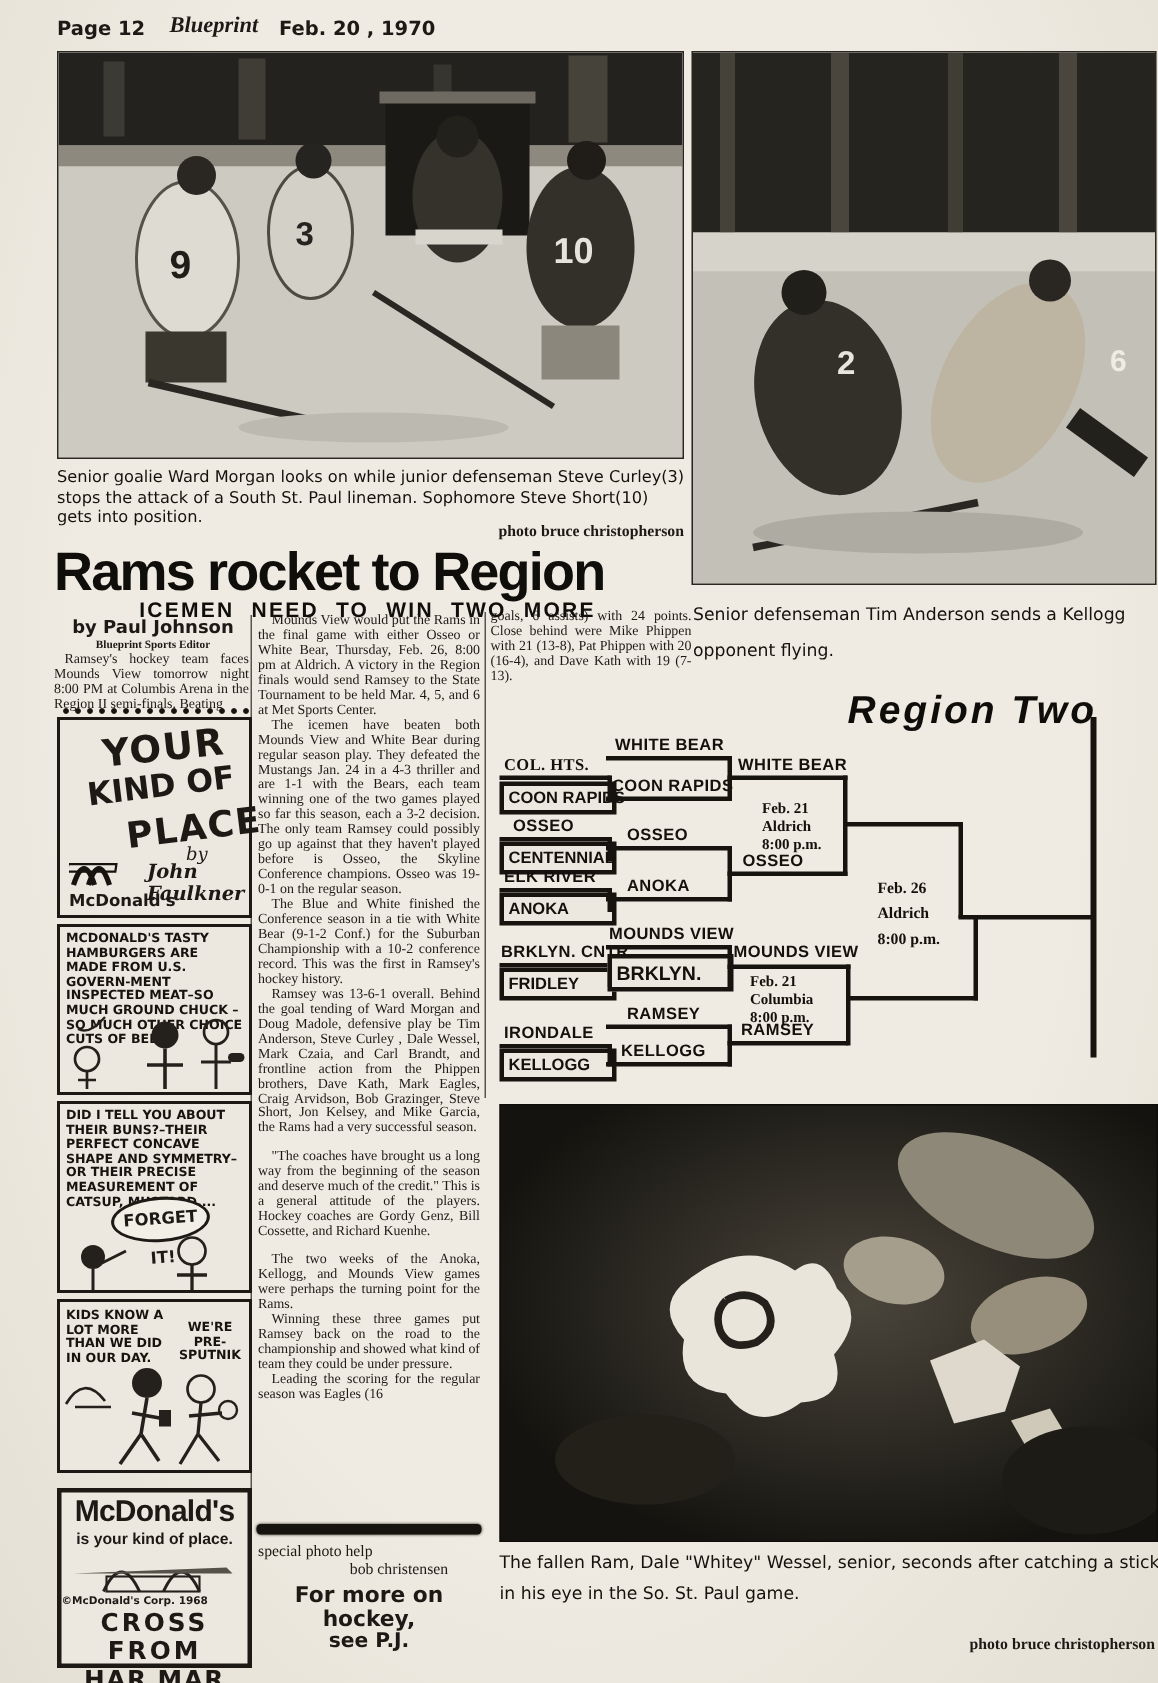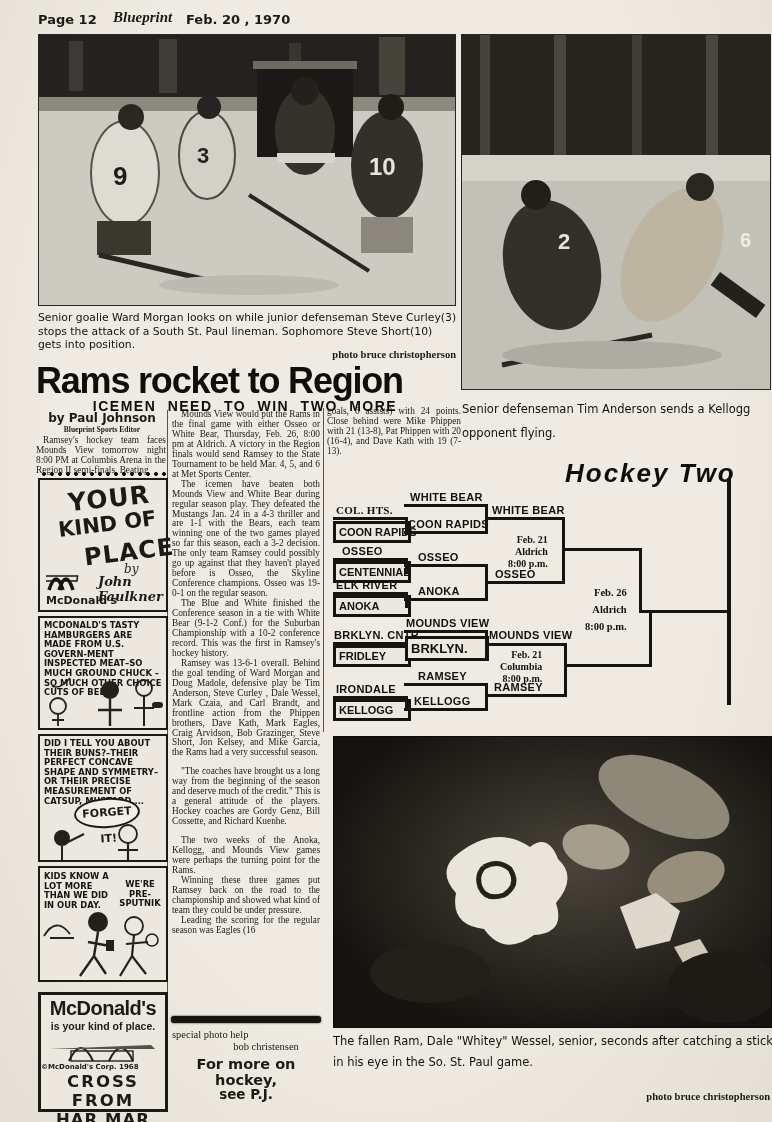--- a/index.html
+++ b/index.html
@@ -9,21 +9,21 @@
         font-family:"Liberation Serif",serif;color:#1d1a16;}
   .abs{position:absolute;}
   .cap{font-family:"DejaVu Sans",sans-serif;}
   .line{position:absolute;background:#17140f;}
   .vrule{position:absolute;width:1px;background:#5a554c;}
   .photo{position:absolute;overflow:hidden;border:1px solid #2a2722;background:#c9c6be;}
   .credit{font-family:"Liberation Serif",serif;font-weight:bold;font-size:10.5px;}
   .blabel{position:absolute;font:bold 11px "Liberation Sans",sans-serif;letter-spacing:.3px;white-space:nowrap;color:#14110c;}
   .teambox{position:absolute;border:3px solid #17140f;font:bold 11px "Liberation Sans",sans-serif;
            padding:2px 3px;white-space:nowrap;background:#ece8df;color:#14110c;}
-  .ginfo{position:absolute;font:bold 10px "Liberation Serif",serif;line-height:12px;color:#14110c;text-align:right;}
+  .ginfo{position:absolute;font:bold 10px "Liberation Serif",serif;line-height:12px;color:#14110c;}
   .ginfo span{display:block;}
   .art{position:absolute;font-size:9.3px;line-height:9.95px;text-align:justify;}
   .art p{margin:0;text-indent:9px;}
   .art p.gap{margin-top:9px;}
   .adpanel{position:absolute;border:2px solid #1d1a15;background:#ece8df;box-sizing:border-box;}
   .adtext{font:bold 8.4px/9.6px "DejaVu Sans",sans-serif;color:#17140f;text-transform:uppercase;}
   .headline{font:bold 36px "Liberation Sans",sans-serif;letter-spacing:-1.2px;color:#100e0a;white-space:nowrap;}
   .subhead{font:bold 14px "Liberation Sans",sans-serif;letter-spacing:1.5px;word-spacing:6px;text-align:center;color:#100e0a;}
   .bubble{border:2px solid #1d1a15;border-radius:50%;background:#f2efe7;text-align:center;}
 </style>
@@ -118,21 +118,21 @@
     <p class="gap">"The coaches have brought us a long way from the beginning of the season and deserve much of the credit." This is a general attitude of the players. Hockey coaches are Gordy Genz, Bill Cossette, and Richard Kuenhe.</p>
     <p class="gap">The two weeks of the Anoka, Kellogg, and Mounds View games were perhaps the turning point for the Rams.</p>
     <p>Winning these three games put Ramsey back on the road to the championship and showed what kind of team they could be under pressure.</p>
     <p>Leading the scoring for the regular season was Eagles (16</p>
   </div>
 
   <div class="art" style="left:327px;top:407px;width:134px;">
     <p style="text-indent:0;">goals, 6 assists) with 24 points. Close behind were Mike Phippen with 21 (13-8), Pat Phippen with 20 (16-4), and Dave Kath with 19 (7-13).</p>
   </div>
 
-  <div class="abs" style="left:565px;top:458px;font:italic 900 26px 'Liberation Sans',sans-serif;letter-spacing:2px;color:#0f0d09;">Hockey Two</div>
+  <div class="abs" style="left:565px;top:458px;font:italic 900 26px 'Liberation Sans',sans-serif;letter-spacing:2px;color:#0f0d09;">Region Two</div>
 
   <div class="blabel" style="left:336px;top:504px;font-family:Liberation Serif, serif;">COL. HTS.</div>
   <div class="line" style="left:333px;top:517px;width:74px;height:3px;"></div>
   <div class="teambox" style="left:333px;top:521px;width:66px;">COON RAPIDS</div>
   <div class="line" style="left:405px;top:517px;width:3px;height:18px;"></div>
 
   <div class="blabel" style="left:342px;top:545px;">OSSEO</div>
   <div class="line" style="left:333px;top:558px;width:74px;height:3px;"></div>
   <div class="teambox" style="left:333px;top:561px;width:66px;">CENTENNIAL</div>
   <div class="line" style="left:405px;top:558px;width:3px;height:16px;"></div>

